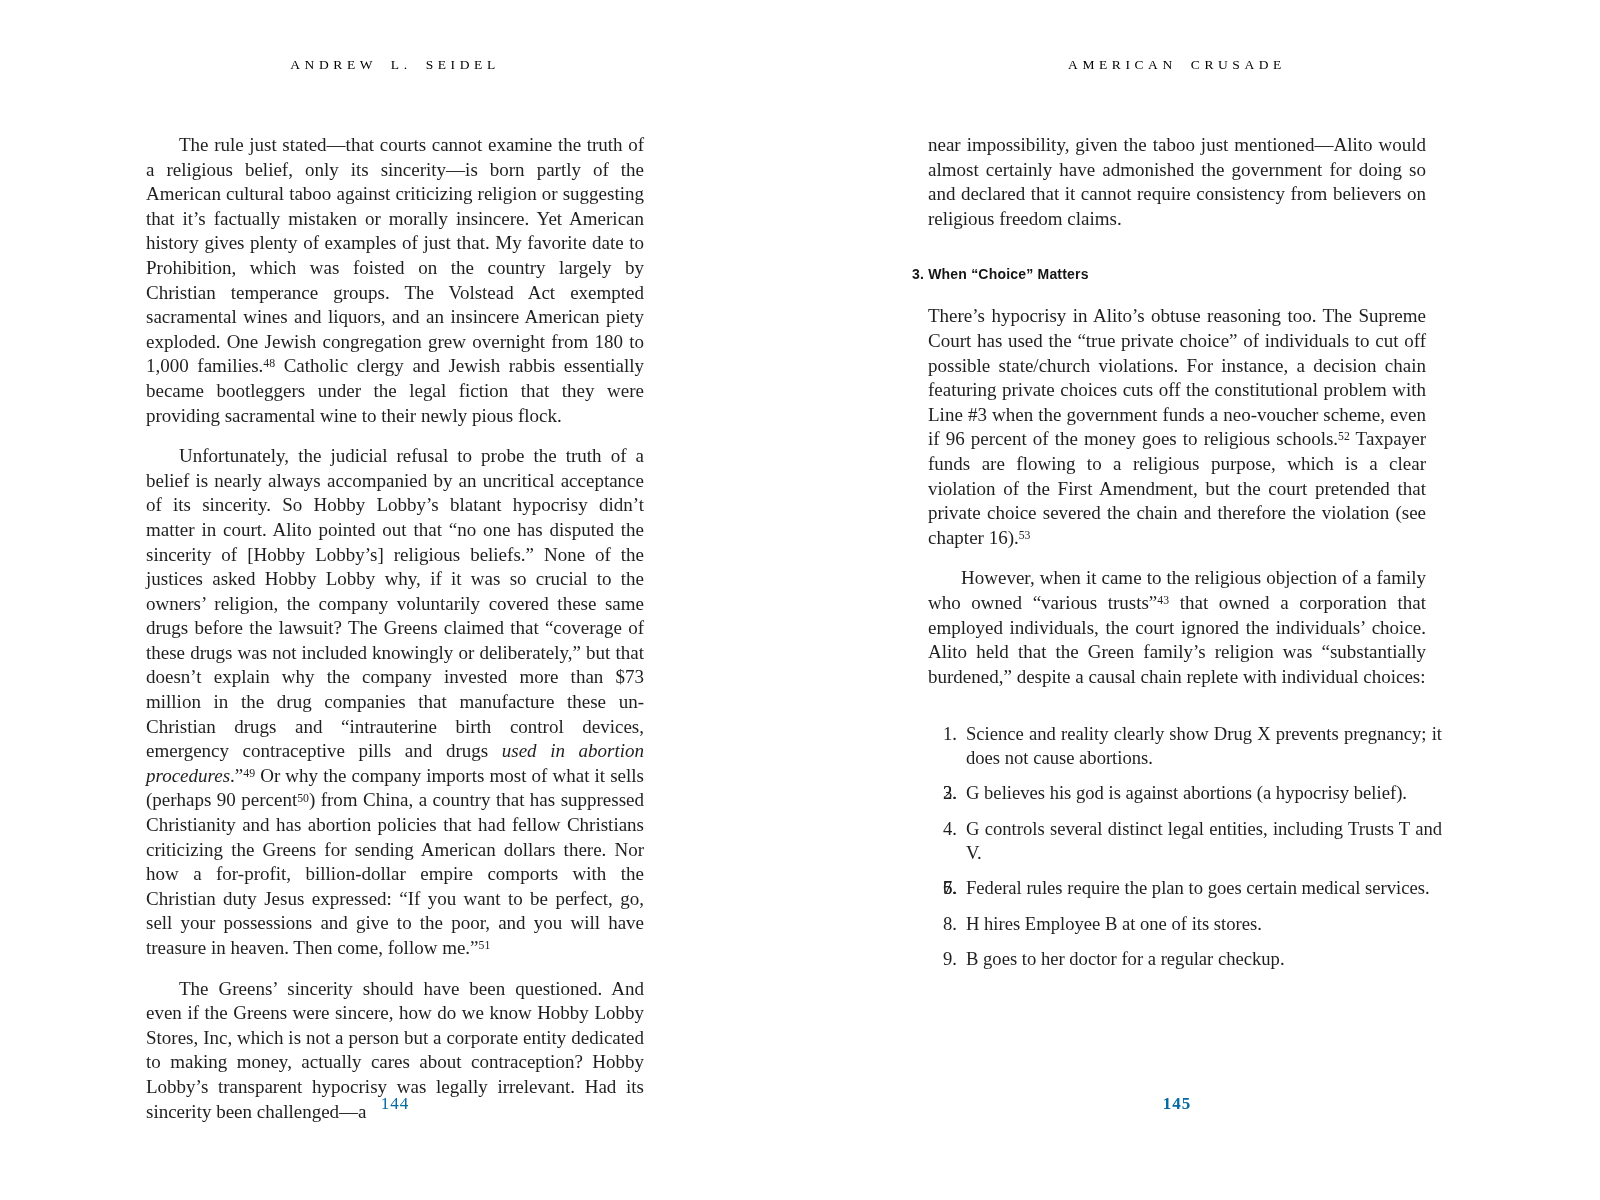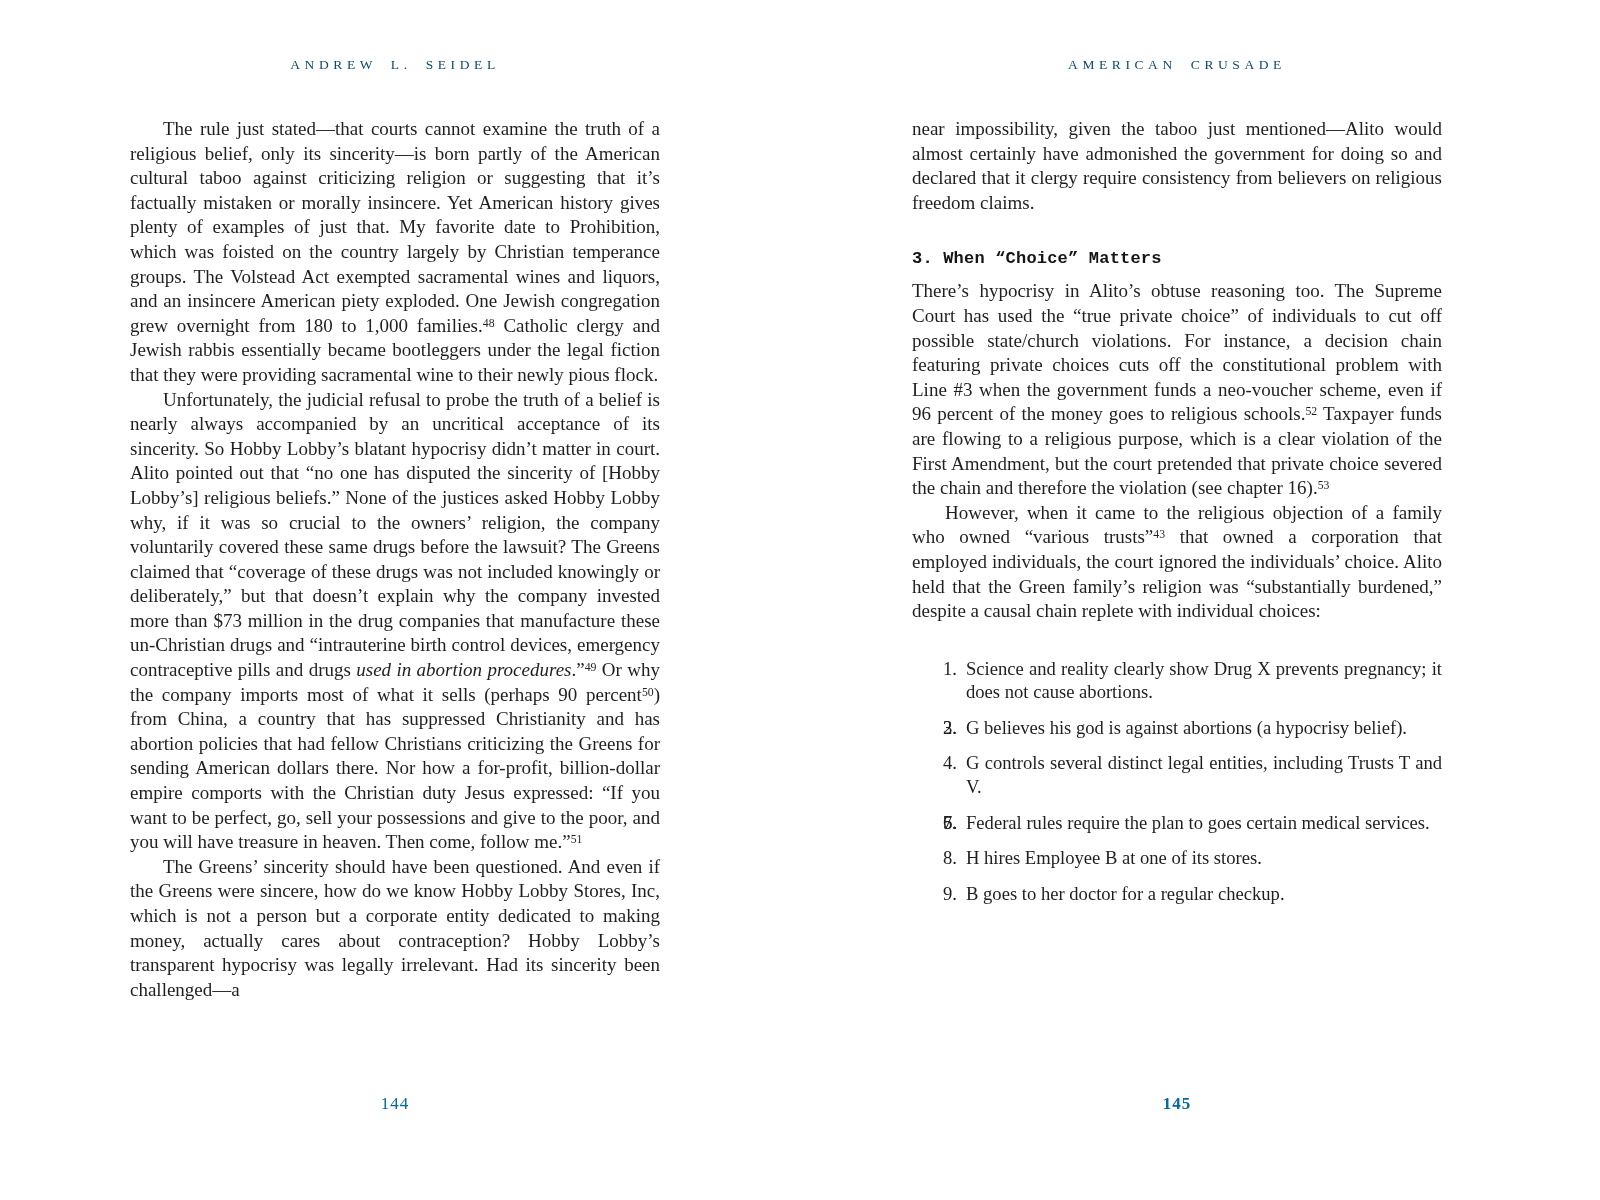--- a/index.html
+++ b/index.html
@@ -12,50 +12,50 @@
     color: #1f1f1f;
   }
   .running-head {
     position: absolute;
     top: 57px;
     width: 530px;
     text-align: center;
     font-size: 13.5px;
     letter-spacing: 0.34em;
     word-spacing: 0.45em;
-    color: #0c4a6e;
+    color: #000000;
   }
   .running-head.left  { left: 130px; }
   .running-head.right { left: 912px; }
   .text-col {
     position: absolute;
     top: 117px;
     width: 530px;
     font-size: 19px;
     line-height: 24.6px;
     text-align: justify;
     hyphens: auto;
     -webkit-hyphens: auto;
   }
   .text-col.left  { left: 130px; }
   .text-col.right { left: 912px; }
-  .para { margin: 0; }
+  .para { margin: 16px; }
   .para.indent { text-indent: 33px; }
   .sup {
     font-size: 0.62em;
     position: relative;
     top: -0.42em;
     vertical-align: baseline;
     line-height: 0;
   }
   .it { font-style: italic; }
   .section-heading {
-    font-family: Liberation Mono, monospace;
+    font-family: Liberation Sans, sans-serif;
     font-weight: 700;
-    font-size: 17px;
+    font-size: 14px;
     line-height: 27px;
     letter-spacing: 0.2px;
     color: #141414;
     margin-top: 30px;
     margin-bottom: 7px;
     text-align: left;
   }
   .olist {
     margin-top: 33px;
     font-size: 18.6px;
@@ -90,21 +90,21 @@
   <p class="para indent"><span>The rule just stated—that courts cannot examine the truth of a religious belief, only its sincerity—is born partly of the American cultural taboo against criticizing religion or suggesting that it’s factually mistaken or morally insincere. Yet American history gives plenty of examples of just that. My favorite date to Prohibition, which was foisted on the country largely by Christian temperance groups. The Volstead Act exempted sacramental wines and liquors, and an insincere American piety exploded. One Jewish congregation grew overnight from 180 to 1,000 families.</span><span class="sup">48</span><span> Catholic clergy and Jewish rabbis essentially became bootleggers under the legal fiction that they were providing sacramental wine to their newly pious flock.</span></p>
   <p class="para indent"><span>Unfortunately, the judicial refusal to probe the truth of a belief is nearly always accompanied by an uncritical acceptance of its sincerity. So Hobby Lobby’s blatant hypocrisy didn’t matter in court. Alito pointed out that “no one has disputed the sincerity of [Hobby Lobby’s] religious beliefs.” None of the justices asked Hobby Lobby why, if it was so crucial to the owners’ religion, the company voluntarily covered these same drugs before the lawsuit? The Greens claimed that “coverage of these drugs was not included knowingly or deliberately,” but that doesn’t explain why the company invested more than $73 million in the drug companies that manufacture these un-Christian drugs and “intrauterine birth control devices, emergency contraceptive pills and drugs </span><span class="it">used in abortion procedures</span><span>.”</span><span class="sup">49</span><span> Or why the company imports most of what it sells (perhaps 90 percent</span><span class="sup">50</span><span>) from China, a country that has suppressed Christianity and has abortion policies that had fellow Christians criticizing the Greens for sending American dollars there. Nor how a for-profit, billion-dollar empire comports with the Christian duty Jesus expressed: “If you want to be perfect, go, sell your possessions and give to the poor, and you will have treasure in heaven. Then come, follow me.”</span><span class="sup">51</span></p>
   <p class="para indent"><span>The Greens’ sincerity should have been questioned. And even if the Greens were sincere, how do we know Hobby Lobby Stores, Inc, which is not a person but a corporate entity dedicated to making money, actually cares about contraception? Hobby Lobby’s transparent hypocrisy was legally irrelevant. Had its sincerity been challenged—a</span></p>
 </div>
 
 <div class="pagenum left">144</div>
 
 <div class="running-head right">AMERICAN CRUSADE</div>
 
 <div class="text-col right">
-  <p class="para"><span>near impossibility, given the taboo just mentioned—Alito would almost certainly have admonished the government for doing so and declared that it clergy require consistency from believers on religious freedom claims.</span></p>
+  <p class="para"><span>near impossibility, given the taboo just mentioned—Alito would almost certainly have admonished the government for doing so and declared that it cannot require consistency from believers on religious freedom claims.</span></p>
   <h3 class="section-heading">3. When “Choice” Matters</h3>
   <p class="para"><span>There’s hypocrisy in Alito’s obtuse reasoning too. The Supreme Court has used the “true private choice” of individuals to cut off possible state/church violations. For instance, a decision chain featuring private choices cuts off the constitutional problem with Line #3 when the government funds a neo-voucher scheme, even if 96 percent of the money goes to religious schools.</span><span class="sup">52</span><span> Taxpayer funds are flowing to a religious purpose, which is a clear violation of the First Amendment, but the court pretended that private choice severed the chain and therefore the violation (see chapter 16).</span><span class="sup">53</span></p>
   <p class="para indent"><span>However, when it came to the religious objection of a family who owned “various trusts”</span><span class="sup">43</span><span> that owned a corporation that employed individuals, the court ignored the individuals’ choice. Alito held that the Green family’s religion was “substantially burdened,” despite a causal chain replete with individual choices:</span></p>
 
   <div class="olist">
     <div class="li">
       <span class="num">1.</span>
       <span>Science and reality clearly show Drug X prevents pregnancy; it does not cause abortions.</span>
     </div>
     <div class="li">

